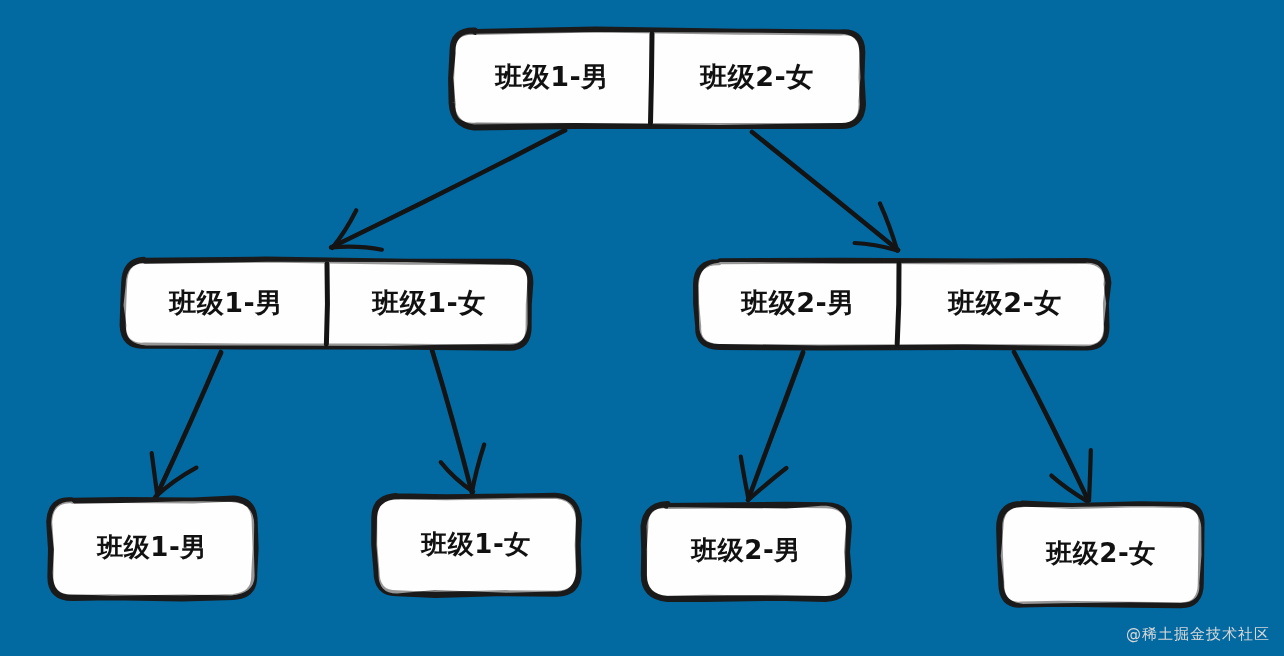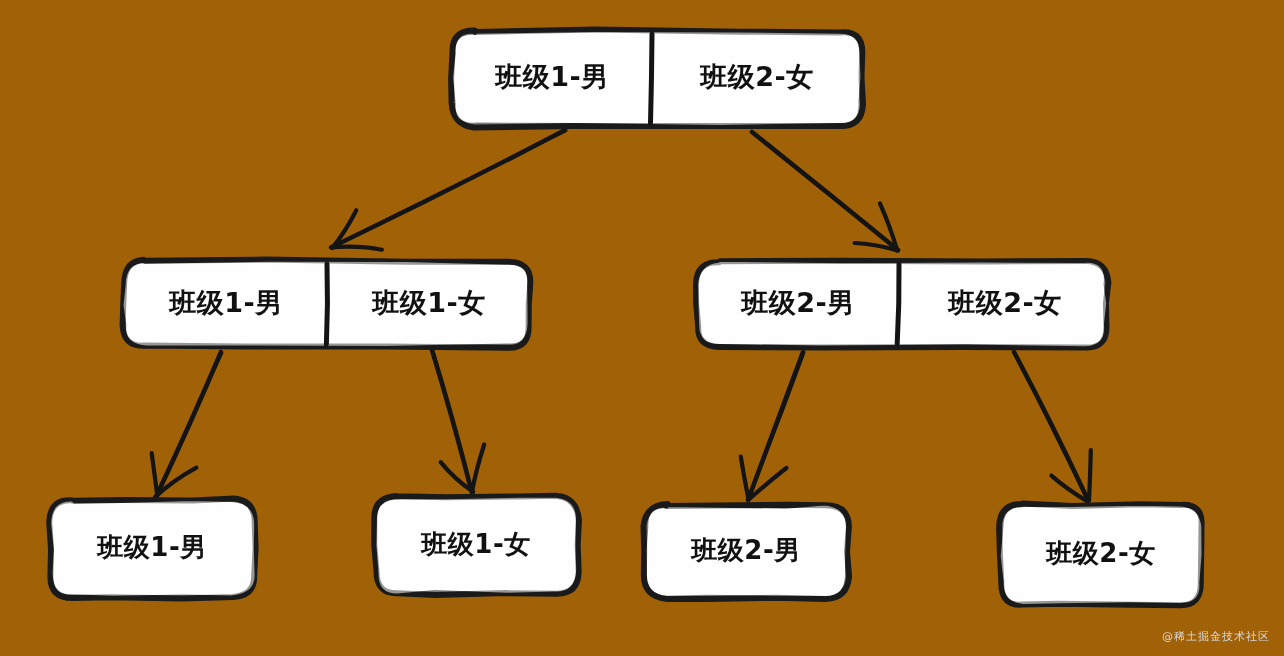--- a/index.html
+++ b/index.html
@@ -13,21 +13,21 @@
     height: 656px;
     position: relative;
     overflow: hidden;
     font-family: "DejaVu Sans", sans-serif;
   }
   #diagram-root {
     position: absolute;
     inset: 0;
     width: 1284px;
     height: 656px;
-    background: #a16207;
+    background: #0369a1;
   }
   svg.canvas {
     position: absolute;
     left: 0;
     top: 0;
     width: 1284px;
     height: 656px;
     display: block;
   }
   .node-box {
@@ -58,21 +58,21 @@
     font-weight: 600;
     text-anchor: middle;
     dominant-baseline: middle;
     letter-spacing: 0.5px;
   }
   .watermark-text {
     position: absolute;
     right: 14px;
     bottom: 12px;
     font-family: "DejaVu Sans", "Liberation Sans", sans-serif;
-    font-size: 11px;
+    font-size: 15px;
     color: #d8d8d8;
     letter-spacing: 1px;
     user-select: none;
     white-space: nowrap;
   }
 </style>
 </head>
 <body>
 
 <div id="diagram-root">

